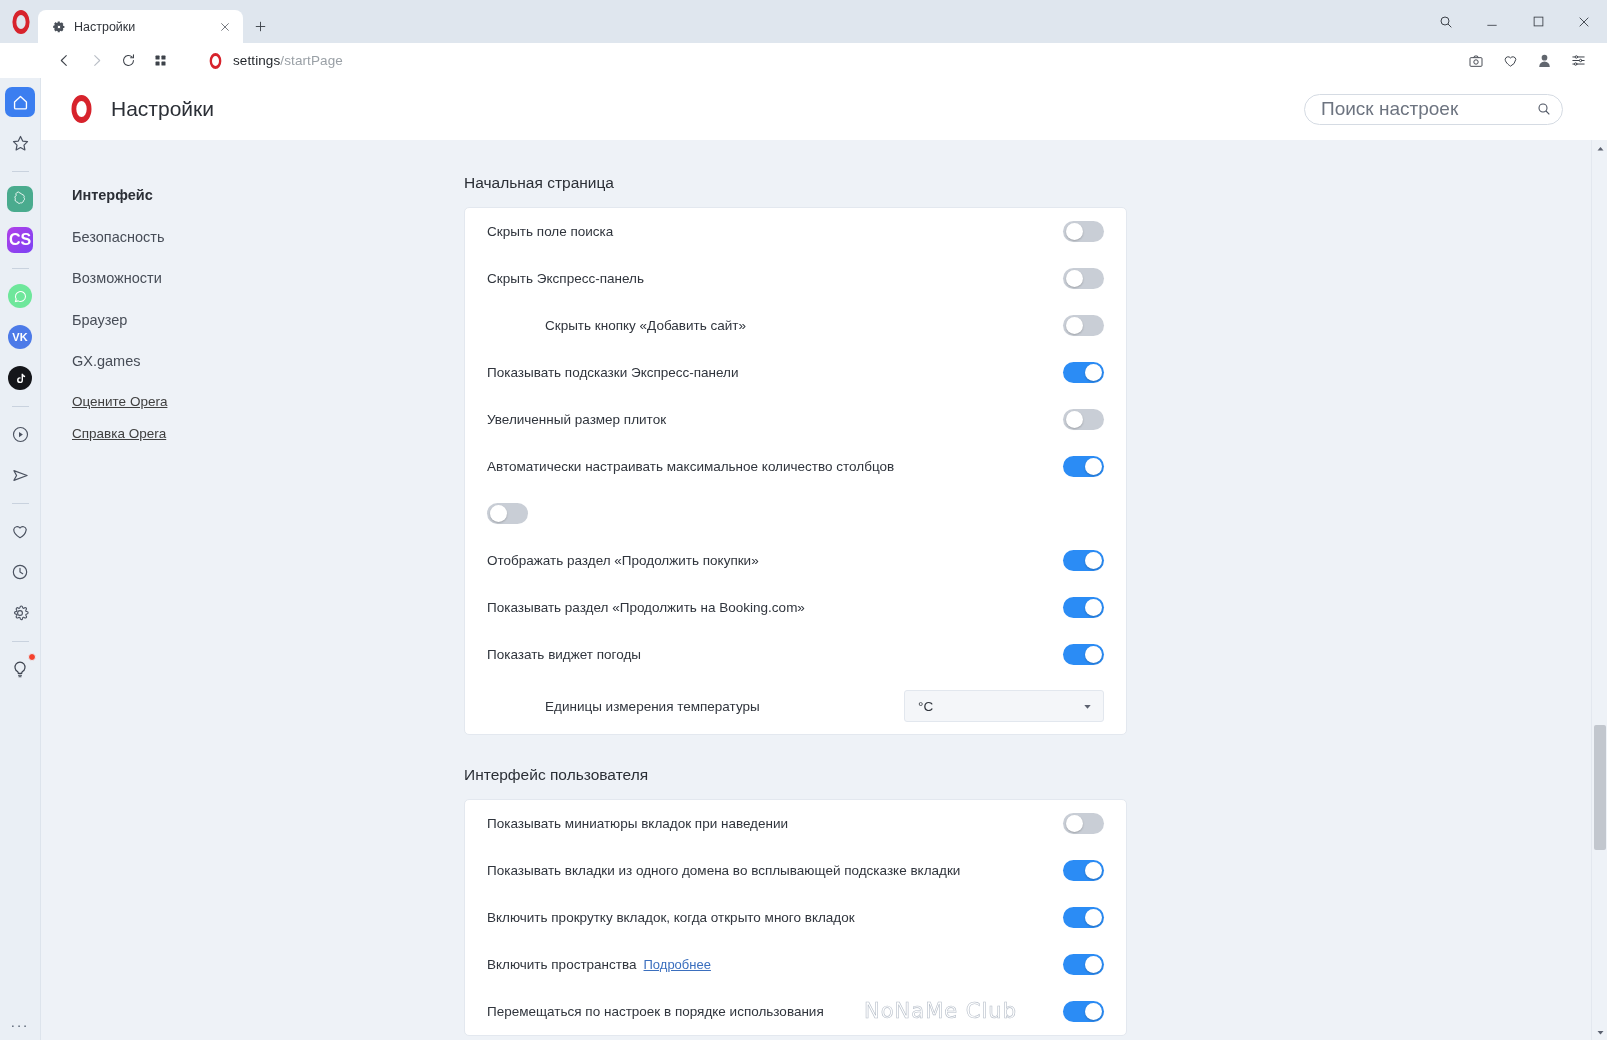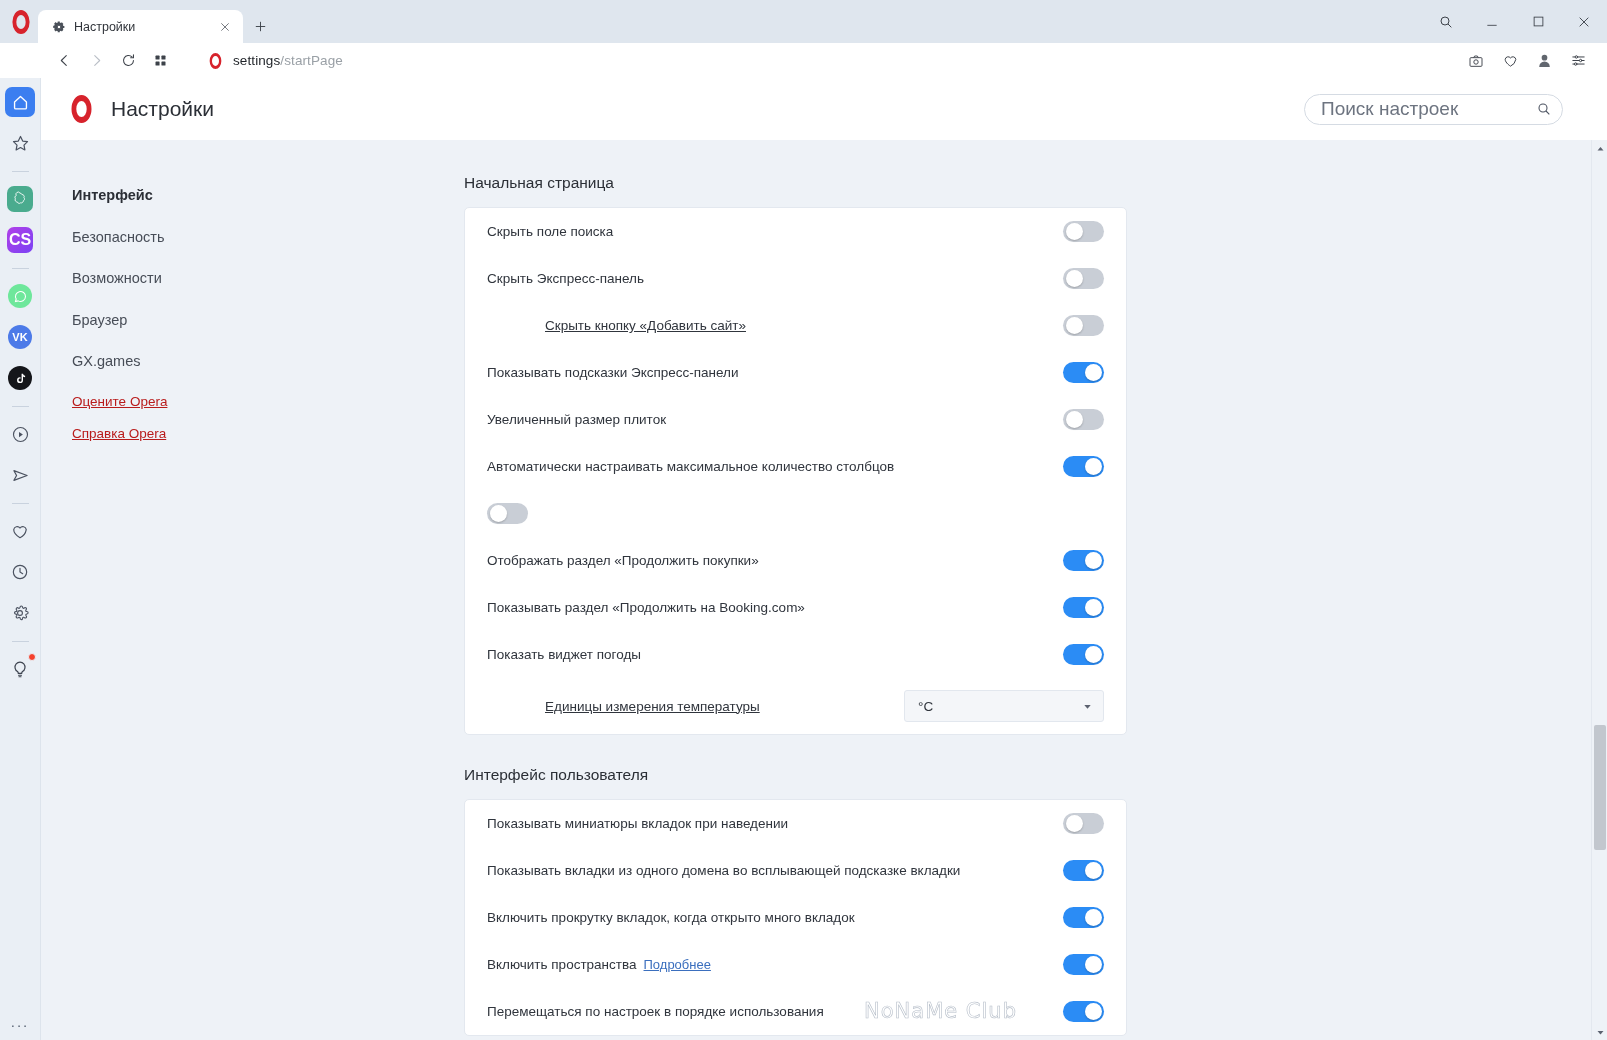--- a/index.html
+++ b/index.html
@@ -127,42 +127,42 @@
 
   .content-row { display:flex; height:900px; background:#eef2f7; }
   .nav-col {
     width:233px; padding-top:46px; padding-left:31px;
     background:#eef2f7; flex:0 0 233px;
   }
   .nav-item { font-size:14.5px; color:#474d57; margin-bottom:23.5px; line-height:18px; }
   .nav-item.active { font-weight:700; color:#2b2f36; }
   .nav-links { margin-top:8px; }
   .nav-link {
-    font-size:13.5px; color:#b91c1c; text-decoration:underline;
+    font-size:13.5px; color:#404040; text-decoration:underline;
     display:block; margin-bottom:17px;
   }
 
   .settings-col {
     flex:1; position:relative; padding-top:28px; overflow:hidden;
   }
   .settings-inner { width:663px; margin-left:190px; }
   .section-title {
     font-size:15.5px; color:#2b2f36; font-weight:400;
     margin-bottom:15px; margin-top:6px;
   }
   .card {
     background:#fff; border:1px solid #e3e8ef; border-radius:5px;
     padding:0 22px;
   }
   .row {
     display:flex; align-items:center; min-height:47px;
     padding:2px 0;
   }
   .row-label { font-size:13.5px; color:#30353d; flex:1; line-height:19px; }
-  .row.indent .row-label { padding-left:58px;text-decoration:underline; }
+  .row.indent .row-label { padding-left:58px; }
   .row-link { color:#3b6fbe; text-decoration:underline; margin-left:7px; font-size:13px; }
 
   .toggle {
     width:41px; height:21px; border-radius:11px; background:#c9ced6;
     position:relative; flex:0 0 41px; transition:background .1s;
   }
   .toggle .knob {
     position:absolute; top:2px; left:2.5px;
     width:17px; height:17px; border-radius:50%; background:#fff;
     box-shadow:0 1px 2px rgba(0,0,0,.22);

